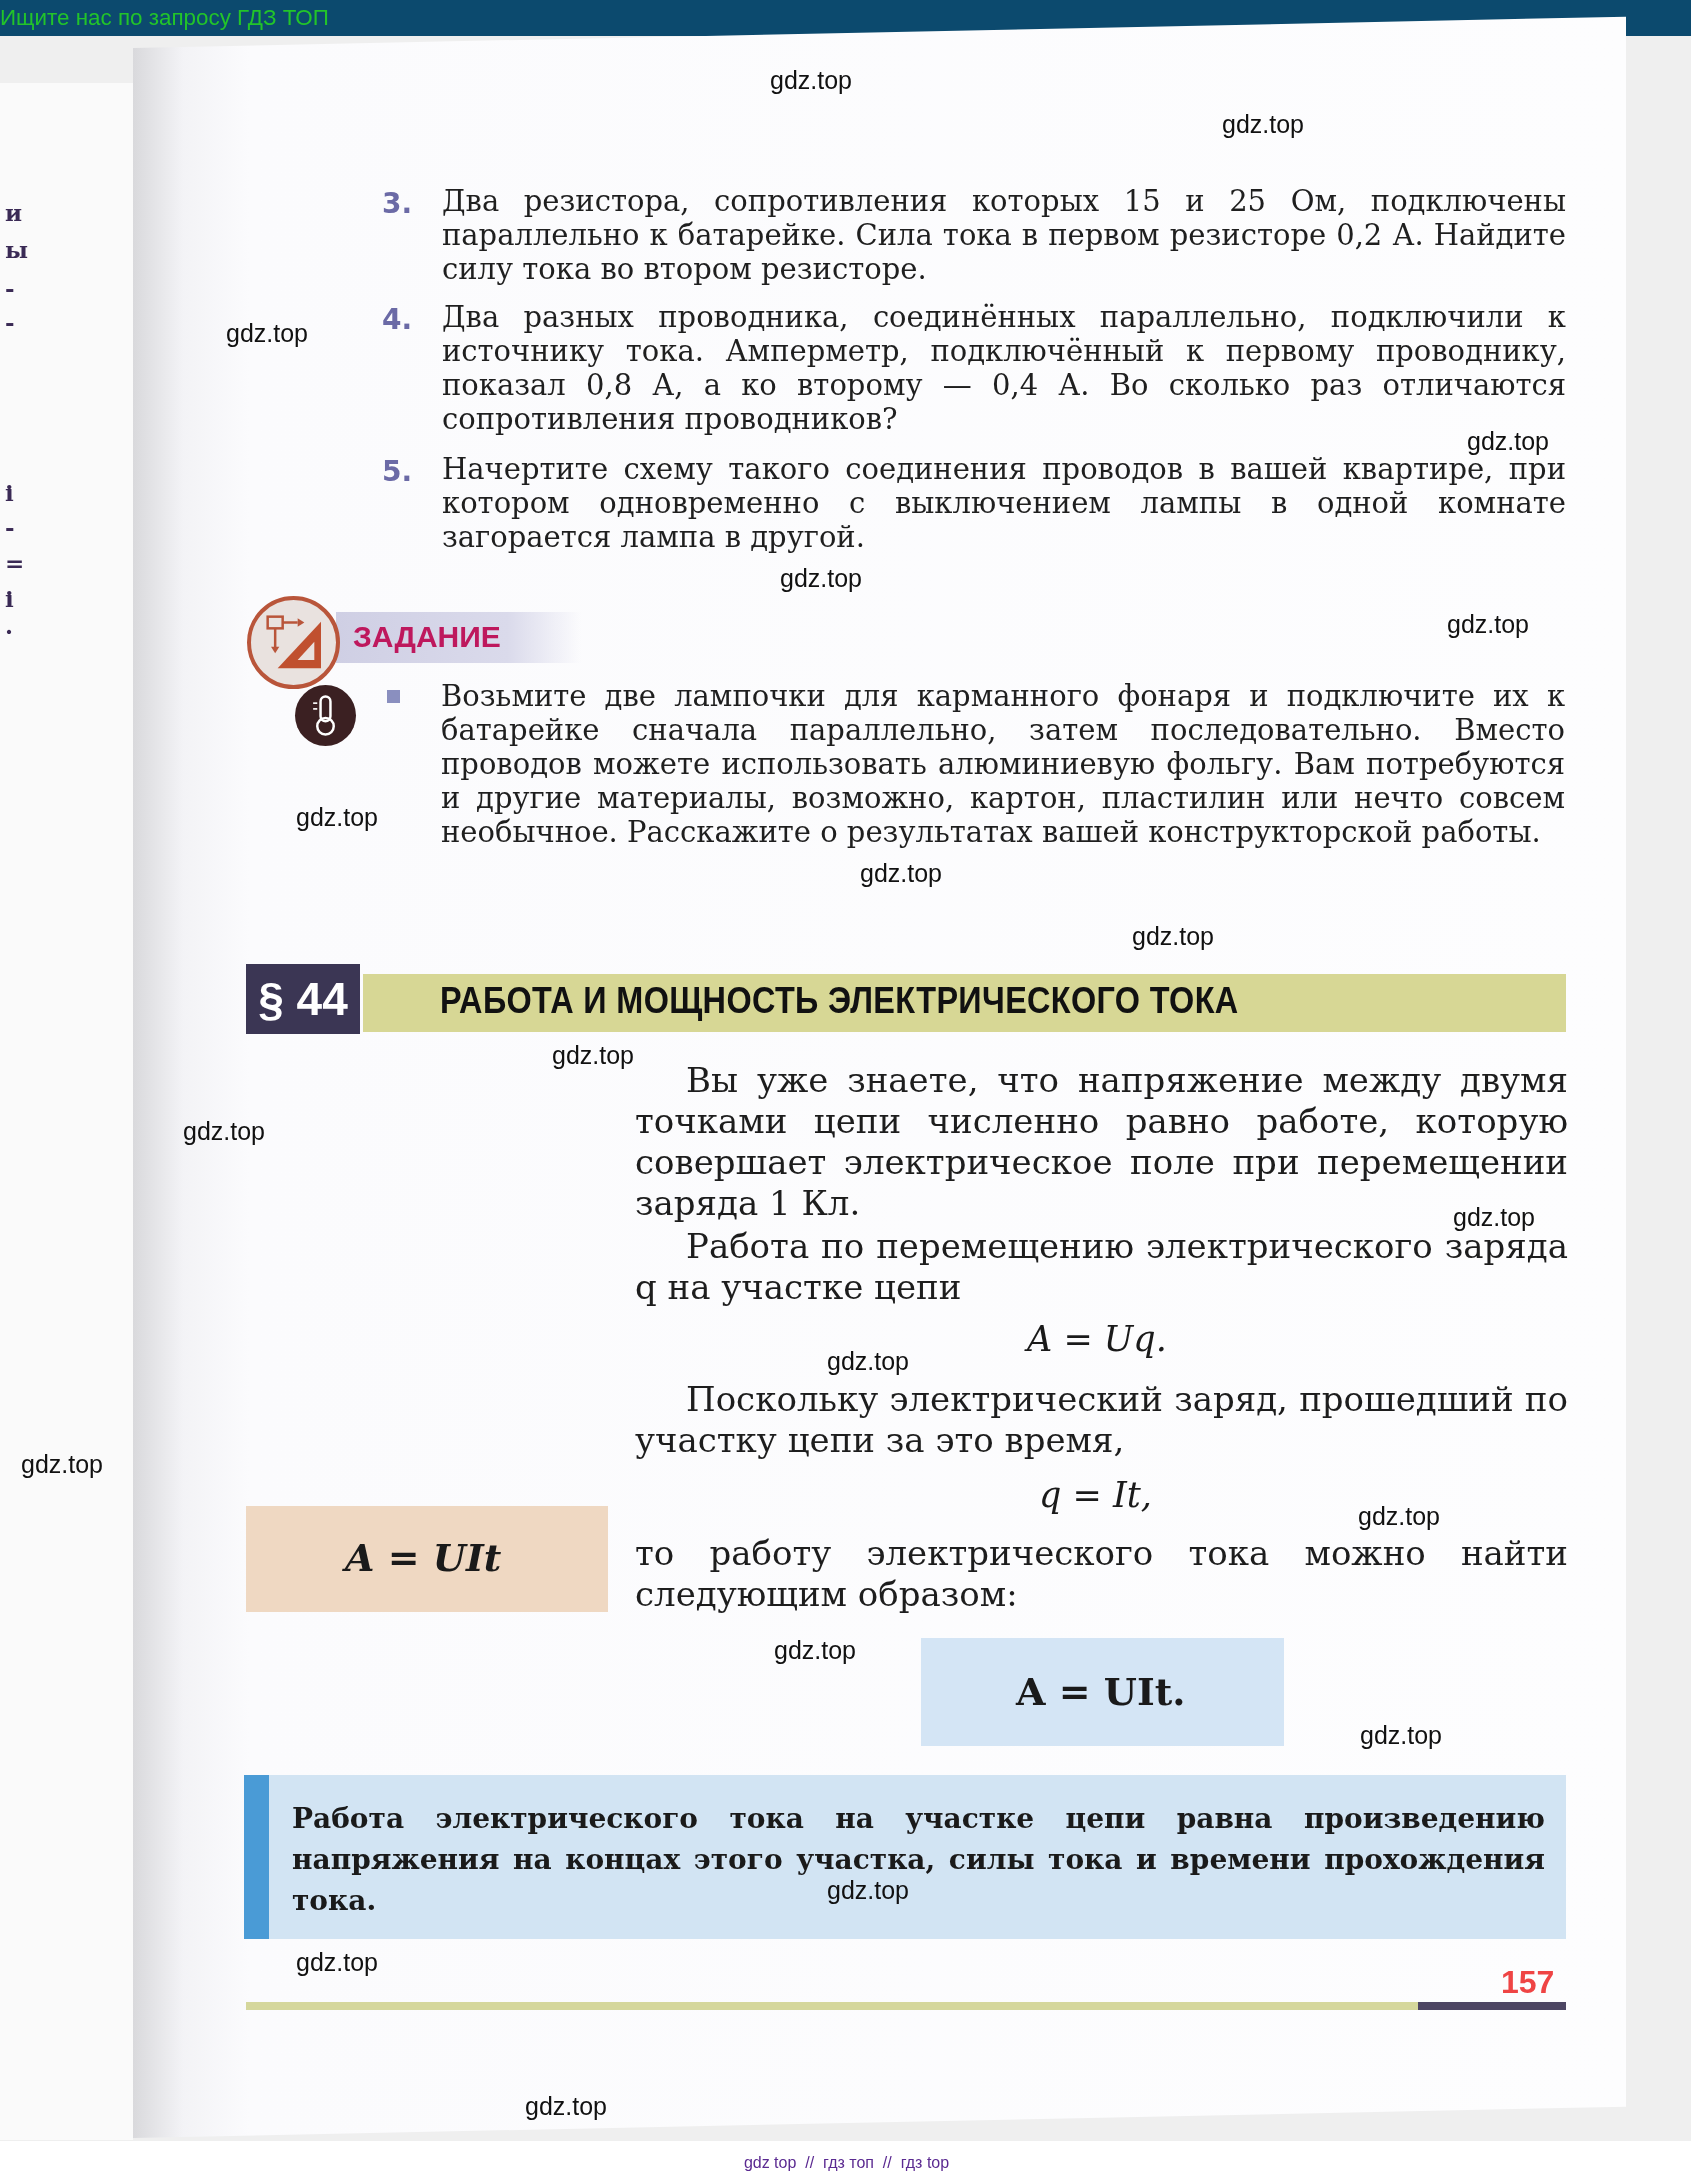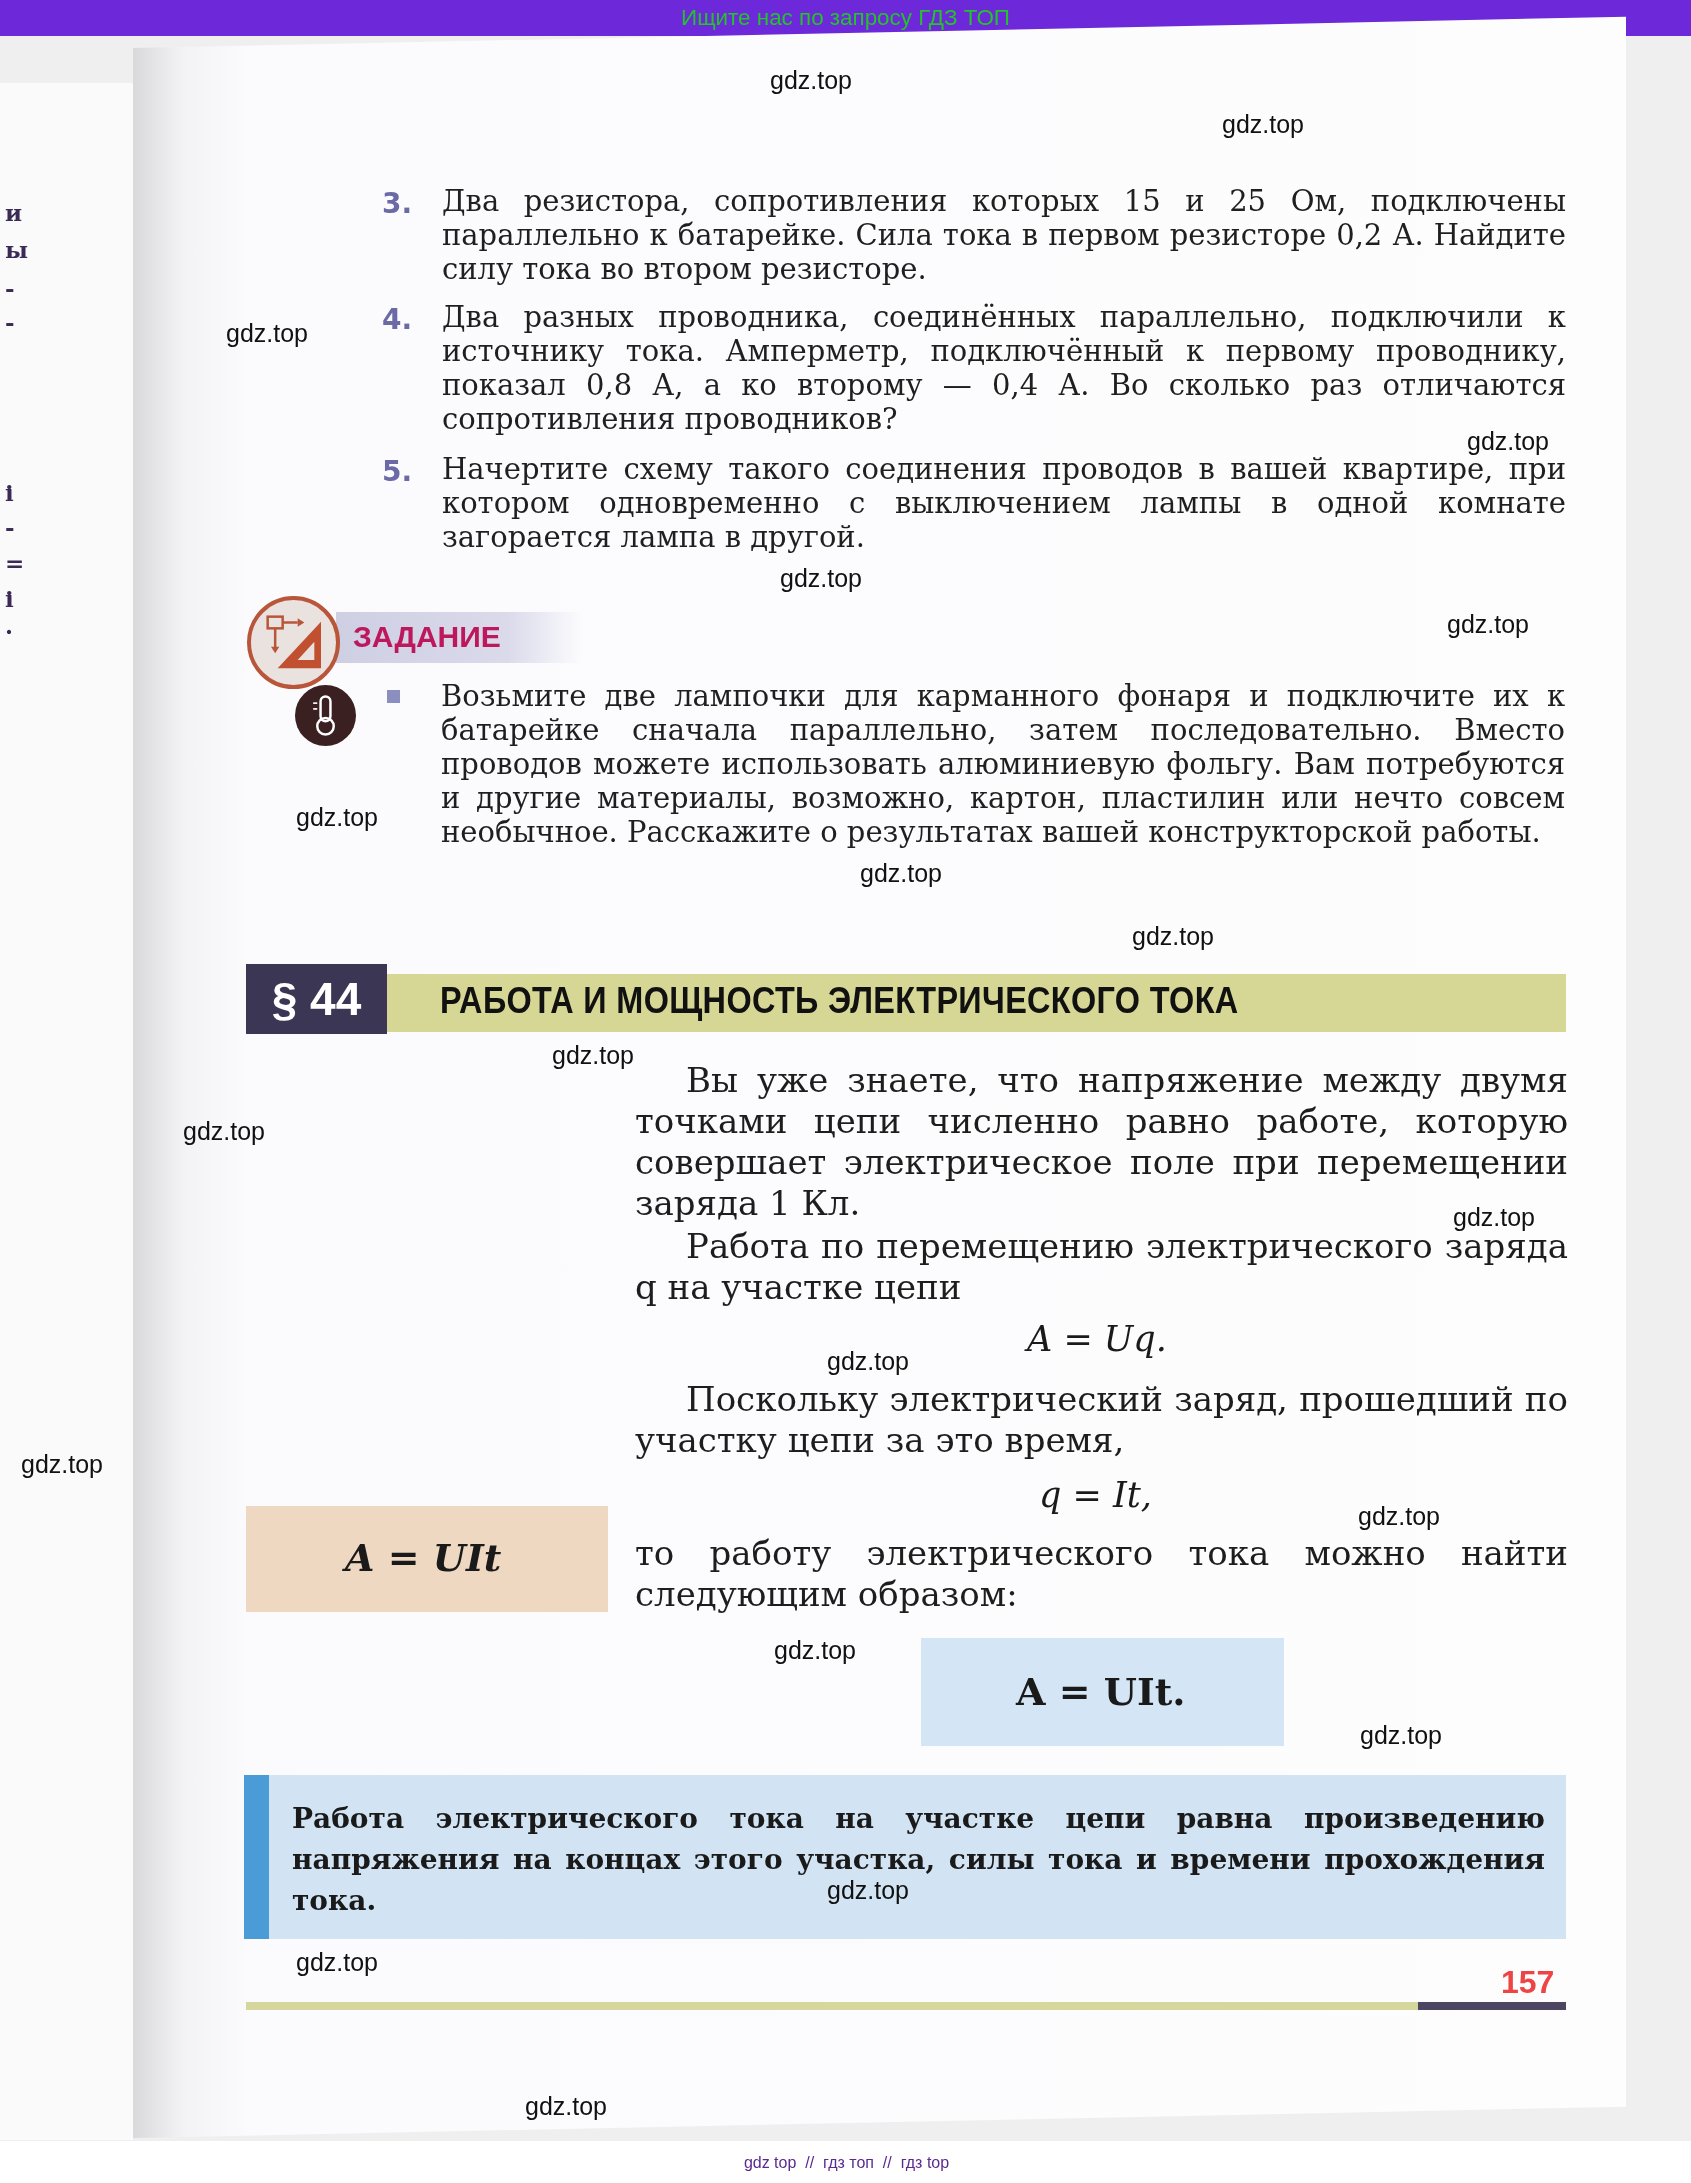--- a/index.html
+++ b/index.html
@@ -4,21 +4,21 @@
 <style>
   html, body { margin:0; padding:0; }
   body {
     width:1691px; height:2183px; position:relative; overflow:hidden;
     background:#ffffff;
     font-family:"DejaVu Serif", serif;
     color:#1c1c1c;
   }
   .banner-top {
     position:absolute; left:0; top:0; width:1691px; height:36px;
-    background:#6d28d9; text-align:center;
+    background:#0c4a6e; text-align:left;
     font-family:"Liberation Sans", sans-serif; font-size:22.4px; line-height:35px;
   }
   .banner-bottom {
     position:absolute; left:1px; top:2142px; width:1691px; height:41px;
     background:#ffffff; text-align:center;
     font-family:"Liberation Sans", sans-serif; font-size:16px; line-height:41px;
   }
   .scan-bg {
     position:absolute; left:0; top:36px; width:1691px; height:2105px;
     background:#efefef;
@@ -69,21 +69,21 @@
   }
   .task-bullet {
     position:absolute; left:387px; top:690px; width:13.3px; height:13.3px; background:#8a8fbf;
   }
   .task-text {
     position:absolute; left:441px; top:679px; width:1124px;
     font-size:29px; line-height:34px; text-align:justify; color:#1f1f1f;
   }
 
   .sec-badge {
-    position:absolute; left:246px; top:964px; width:141px; height:70px;
+    position:absolute; left:246px; top:964px; width:114px; height:70px;
     background:#3b3654; color:#ffffff;
     font-family:"Liberation Sans", sans-serif; font-weight:bold; font-size:46px;
     line-height:70px; text-align:center;
   }
   .sec-bar {
     position:absolute; left:363px; top:974px; width:1203px; height:58px;
     background:#d7d795;
   }
   .sec-title {
     position:absolute; left:440px; top:980px;

